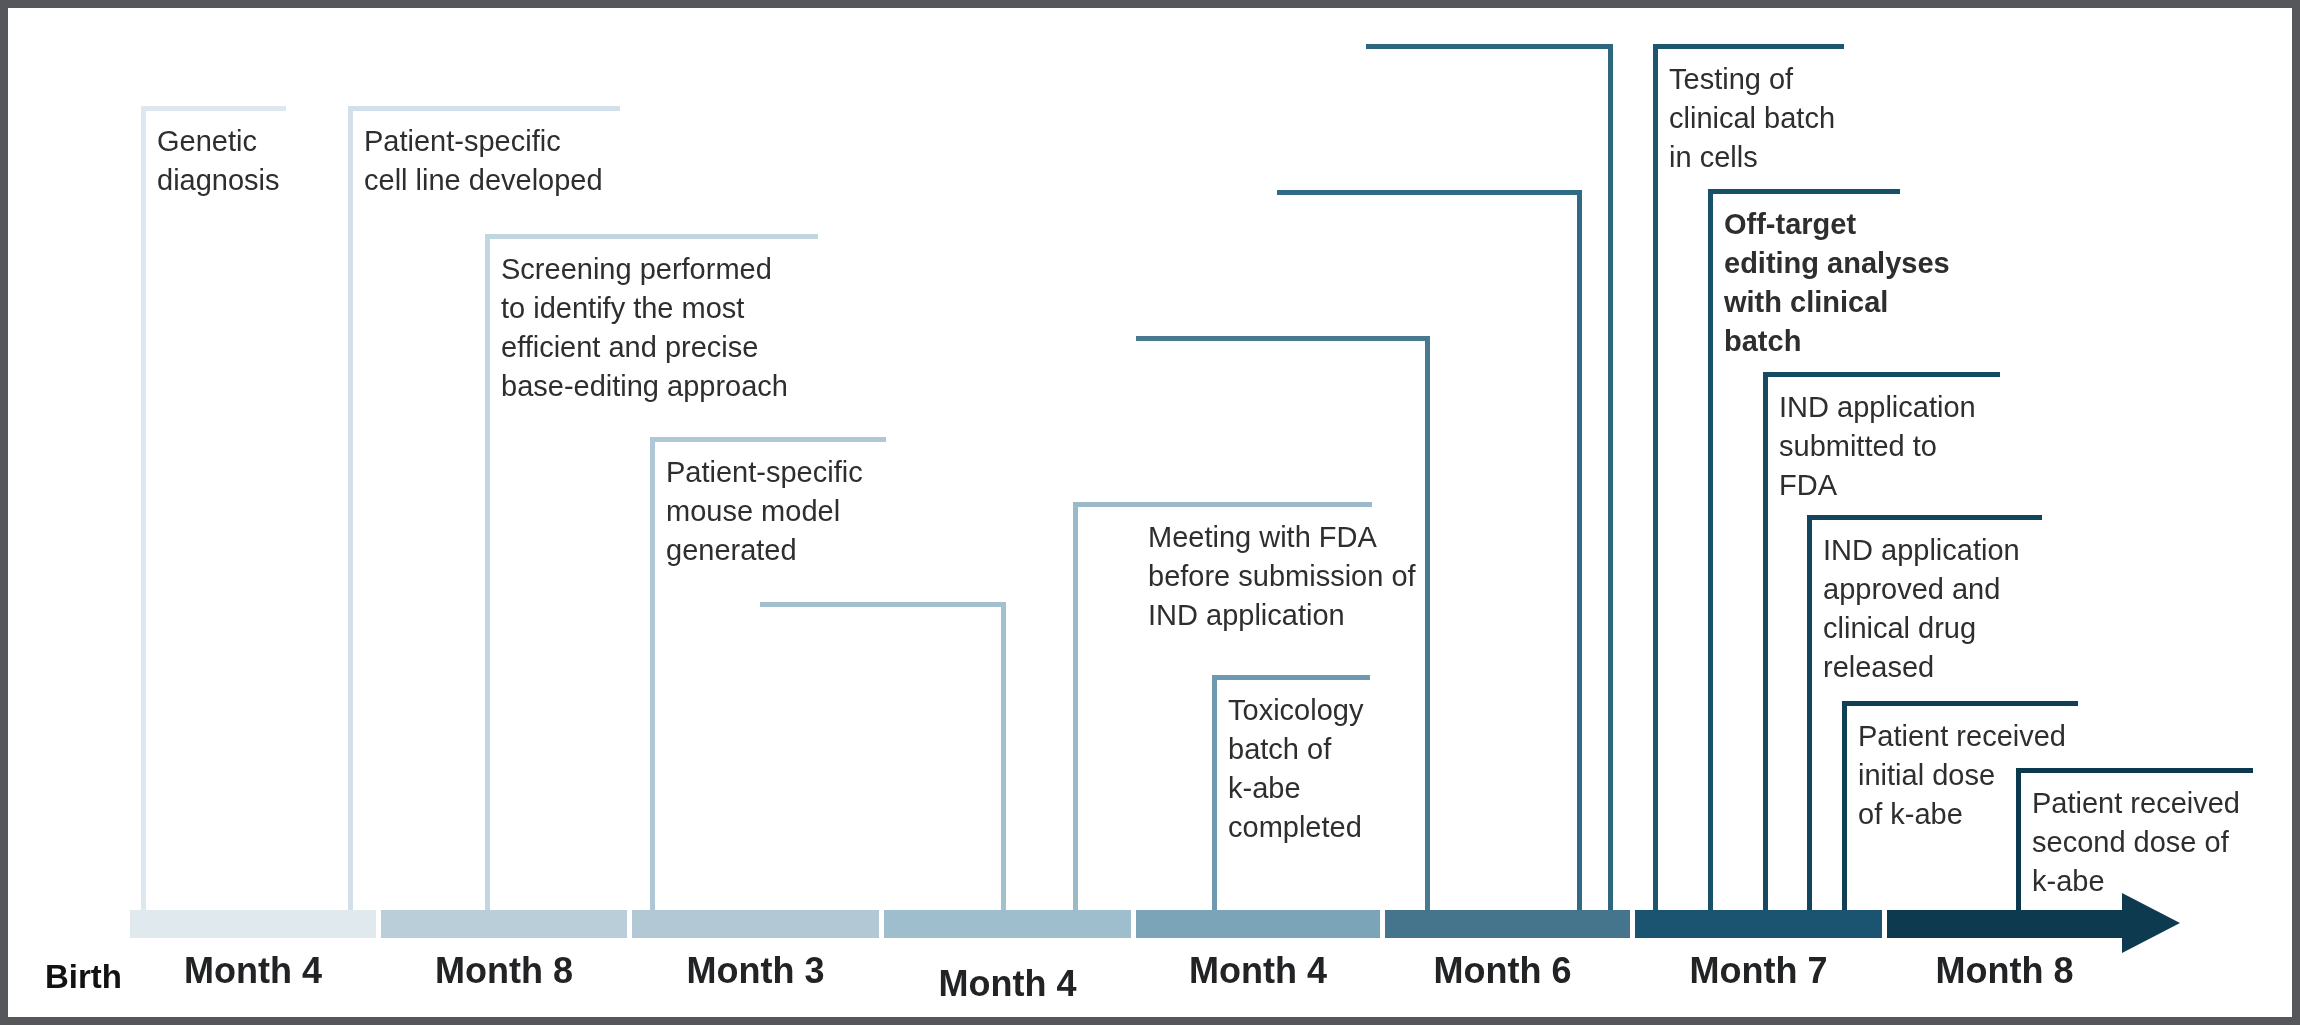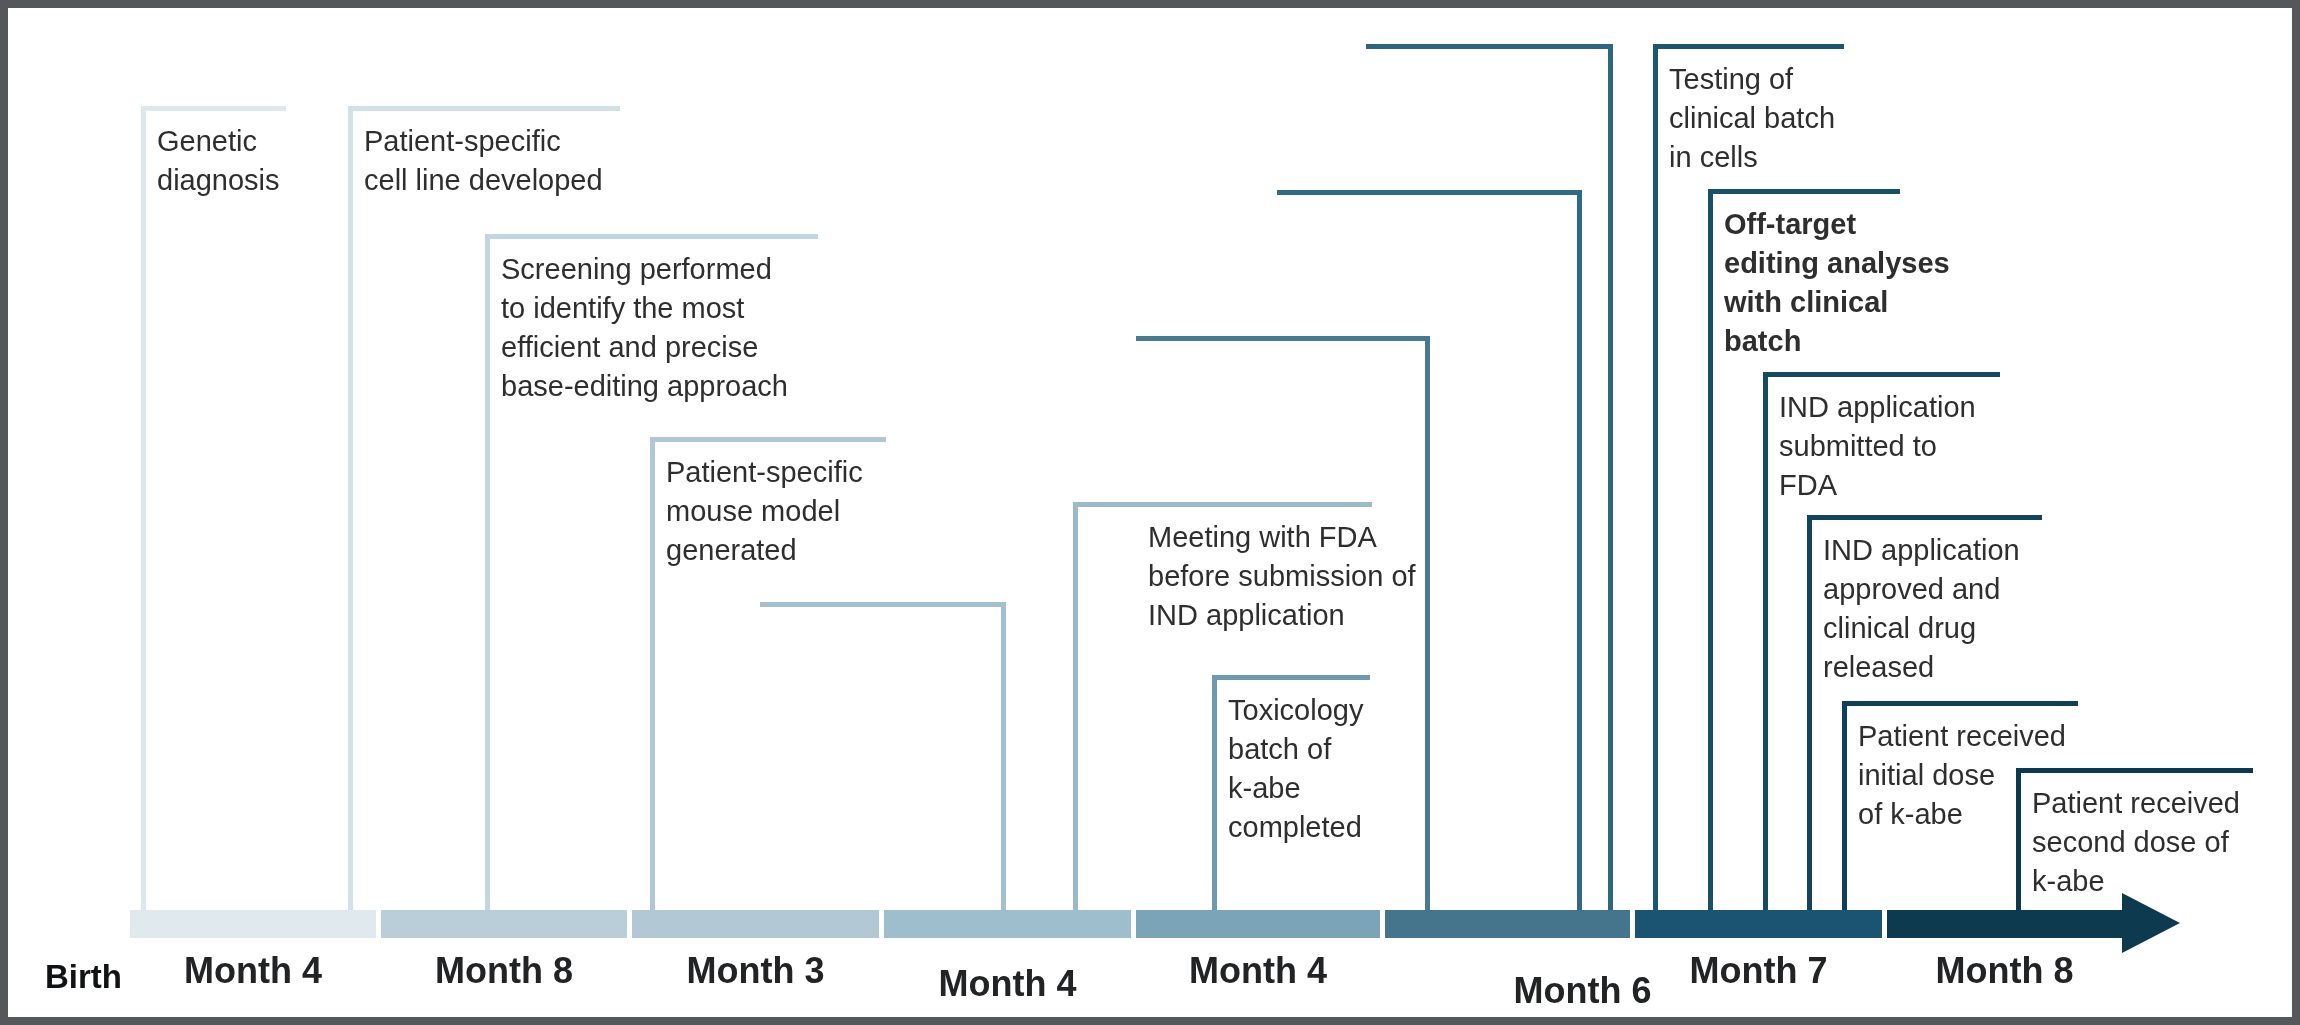--- a/index.html
+++ b/index.html
@@ -54,21 +54,21 @@
       <div class="month-label" style="left: 70px; width: 366px;">Month 4</div>
       <div class="seg" style="left: 381px; width: 246px; top: 910px; height: 28px; background: rgb(185, 206, 217);"></div>
       <div class="month-label" style="left: 321px; width: 366px;">Month 8</div>
       <div class="seg" style="left: 632px; width: 247px; top: 910px; height: 28px; background: rgb(178, 200, 212);"></div>
       <div class="month-label" style="left: 572px; width: 367px;">Month 3</div>
       <div class="seg" style="left: 884px; width: 247px; top: 910px; height: 28px; background: rgb(159, 190, 205);"></div>
       <div class="month-label" style="left: 824px; width: 367px; margin-top: 13px;">Month 4</div>
       <div class="seg" style="left: 1136px; width: 244px; top: 910px; height: 28px; background: rgb(123, 164, 185);"></div>
       <div class="month-label" style="left: 1076px; width: 364px;">Month 4</div>
       <div class="seg" style="left: 1385px; width: 245px; top: 910px; height: 28px; background: rgb(69, 117, 141);"></div>
-      <div class="month-label" style="left: 1400px; width: 365px; margin-top: 20px;">Month 6</div>
+      <div class="month-label" style="left: 1320px; width: 365px;">Month 6</div>
       <div class="seg" style="left: 1635px; width: 247px; top: 910px; height: 28px; background: rgb(26, 84, 112);"></div>
       <div class="month-label" style="left: 1575px; width: 367px;">Month 7</div>
       <div class="seg" style="left: 1887px; width: 235px; top: 910px; height: 28px; background: rgb(14, 58, 80);"></div>
       <div class="month-label" style="left: 1827px; width: 355px;">Month 8</div>
     </div>
   <div id="arrowhead" style="left: 2122px; top: 893px; border-top: 30px solid transparent; border-bottom: 30px solid transparent; border-left: 58px solid rgb(14, 58, 80);"></div>
   <div id="events-layer">
       <div class="event">
         <div class="topline" style="left: 141px; top: 106px; width: 145px; background: rgb(220, 232, 238);"></div>
         <div class="dropline" style="left: 141px; top: 106px; height: 804px; background: rgb(220, 232, 238);"></div>

